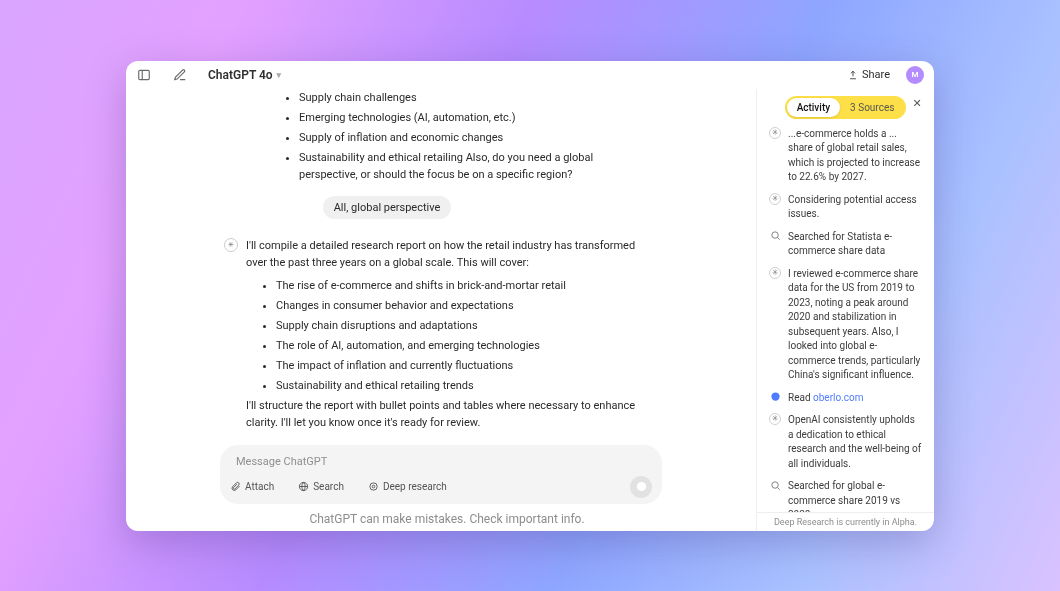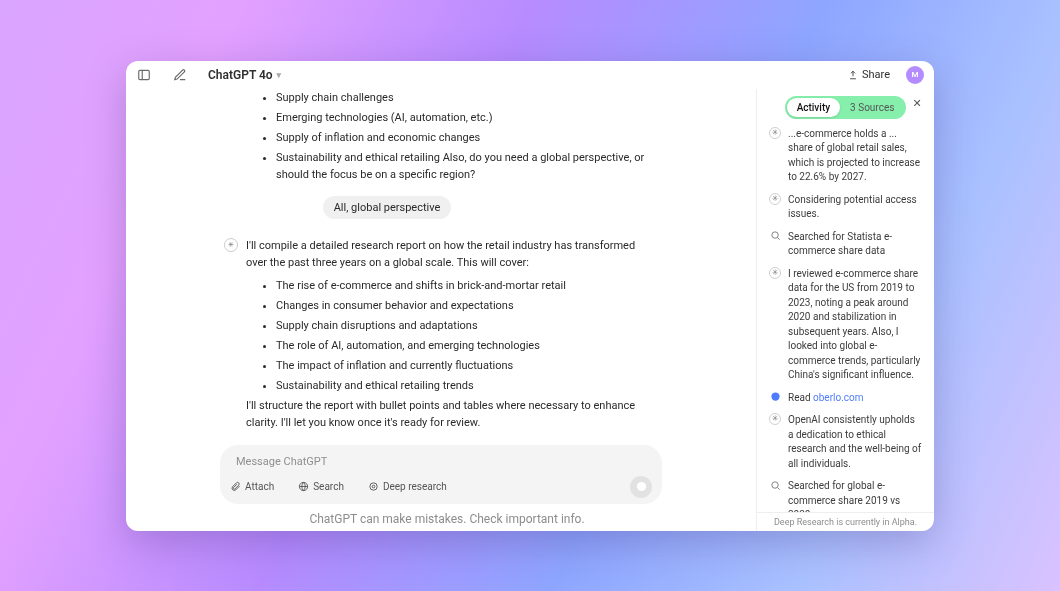--- a/index.html
+++ b/index.html
@@ -53,21 +53,21 @@
 }
 .body {
   flex:1; display:flex; min-height:0;
 }
 .main {
   width:630px; display:flex; flex-direction:column; min-height:0;
 }
 .chat-scroll {
   flex:1; overflow:hidden; padding:0 16px 0 0;
 }
-.msg-wrap { padding-left:104px; padding-right:90px; }
+.msg-wrap { padding-left:104px; padding-right:90px;margin-left:23px; }
 .ai-msg { position:relative; padding-left:120px; padding-right:90px; margin-top:12px; }
 .ai-icon {
   position:absolute; left:98px; top:1px;
   width:14px;height:14px; border:1px solid #ccc; border-radius:50%;
   display:flex;align-items:center;justify-content:center;
 }
 .ai-icon::after { content:"✳"; font-size:7px; color:#6a6a6a; }
 .chat-scroll ul { list-style:disc; padding-left:30px; }
 .chat-scroll li {
   font-size:11px; color:#2a2a2a; line-height:1.55;
@@ -112,21 +112,21 @@
 
 .sidepanel {
   flex:1; border-left:1px solid #eee;
   display:flex; flex-direction:column; min-height:0;
 }
 .sp-top {
   display:flex; align-items:center; justify-content:center;
   padding:7px 10px 6px; gap:0; position:relative;
 }
 .seg {
-  background:#86efac; border-radius:14px; padding:2px; display:flex;
+  background:#fde047; border-radius:14px; padding:2px; display:flex;
 }
 .seg-item {
   font-size:10px; padding:4px 10px; border-radius:12px; cursor:pointer;
   color:#555;
 }
 .seg-item.active { background:#fff; box-shadow:0 1px 3px rgba(0,0,0,.12); color:#111; font-weight:500; }
 .sp-close {
   position:absolute; right:10px; top:8px;
   width:14px; height:14px; color:#555; cursor:pointer;
   font-size:11px; line-height:14px; text-align:center;

